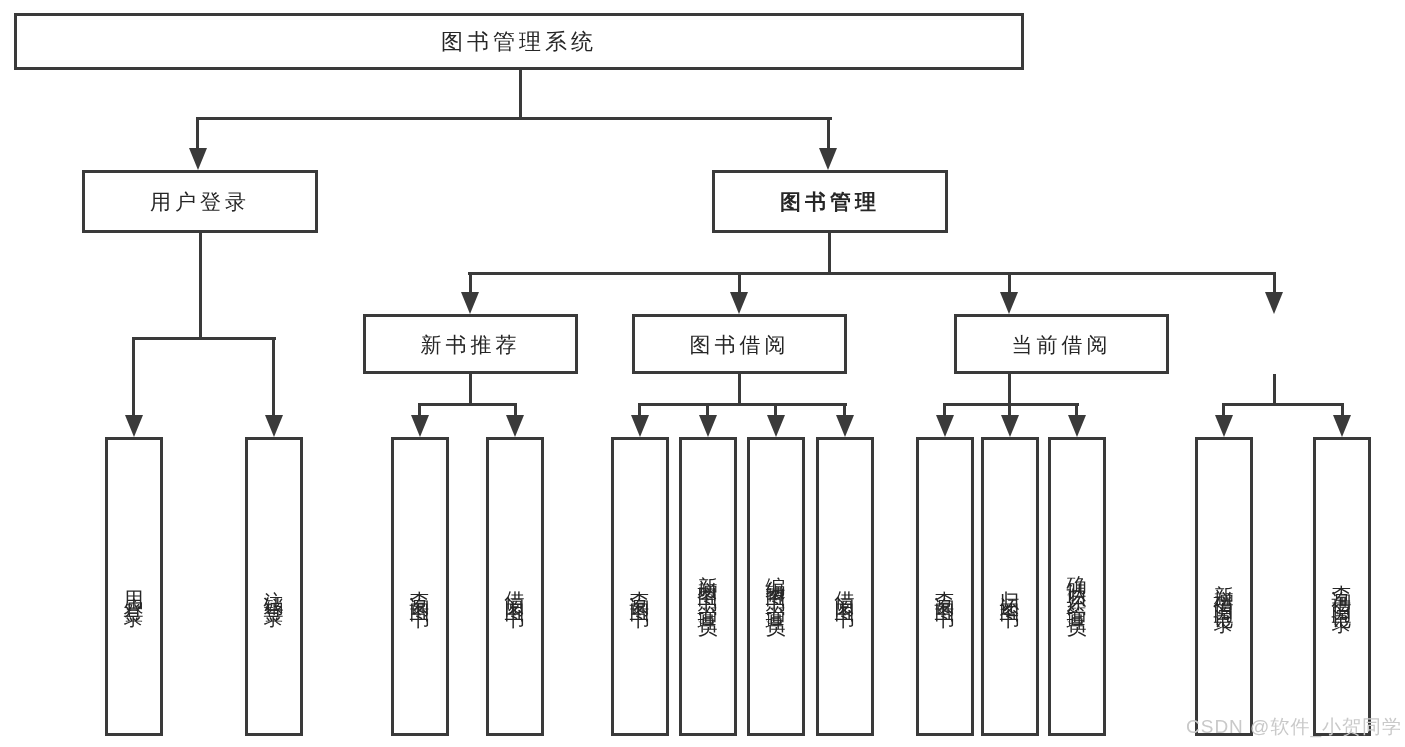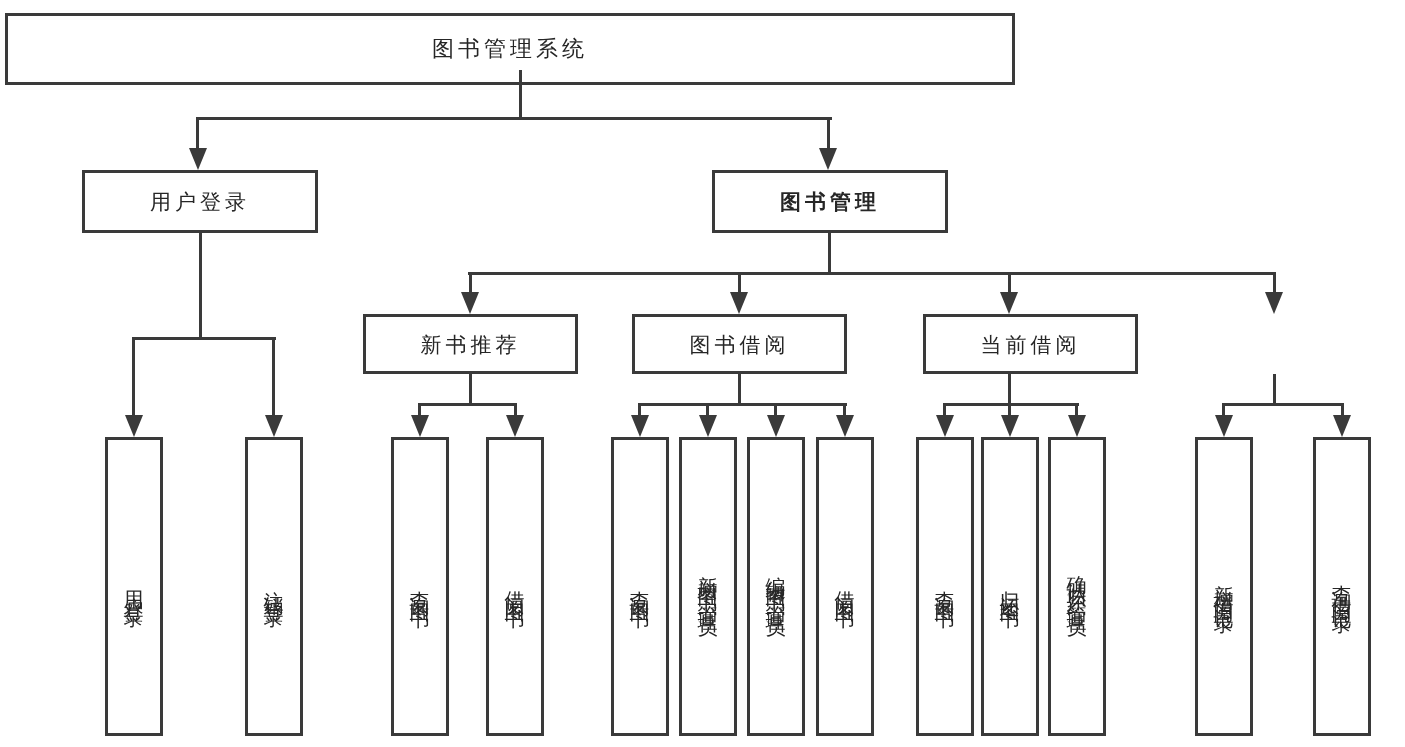--- a/index.html
+++ b/index.html
@@ -13,21 +13,21 @@
     position:relative;width:1405px;height:747px;background:var(--bg);
     font-family:"Liberation Sans",sans-serif;overflow:hidden;
   }
   .box{
     position:absolute;box-sizing:border-box;border:3px solid var(--line);
     background:var(--bg);display:flex;align-items:center;justify-content:center;
   }
   .hlabel{
     font-size:21px;letter-spacing:4px;color:var(--text);white-space:nowrap;line-height:1;
   }
-  .rootbox{left:5px;top:13px;width:1010px;height:72px;}
+  .rootbox{left:14px;top:13px;width:1010px;height:57px;}
   .rootbox .hlabel{font-size:22px;}
   .l2box{top:170px;width:236px;height:63px;}
   .l3box{top:314px;width:215px;height:60px;}
   .leaf{top:437px;width:58px;height:299px;}
   .vlabel{
     writing-mode:vertical-rl;text-orientation:mixed;font-size:20px;
     letter-spacing:6px;color:var(--text);line-height:1;
   }
   .line{position:absolute;background:var(--line);}
   .v{width:3px;}
@@ -82,21 +82,21 @@
   <div class="arrow" style="left:730px;top:292px;"></div>
   <div class="arrow" style="left:1000px;top:292px;"></div>
   <div class="arrow" style="left:1265px;top:292px;"></div>
 
   <div class="box l3box" style="left:363px;">
     <span class="hlabel">新书推荐</span>
   </div>
   <div class="box l3box" style="left:632px;">
     <span class="hlabel">图书借阅</span>
   </div>
-  <div class="box l3box" style="left:923px;">
+  <div class="box l3box" style="left:954px;">
     <span class="hlabel">当前借阅</span>
   </div>
 
   <div class="line v" style="left:469px;top:374px;height:32px;"></div>
   <div class="line h" style="left:418px;top:403px;width:99px;"></div>
   <div class="line v" style="left:418px;top:403px;height:14px;"></div>
   <div class="line v" style="left:514px;top:403px;height:14px;"></div>
   <div class="arrow" style="left:411px;top:415px;"></div>
   <div class="arrow" style="left:506px;top:415px;"></div>
 
@@ -164,14 +164,15 @@
     <span class="vlabel">确认归还（管理员）</span>
   </div>
 
   <div class="box leaf" style="left:1195px;">
     <span class="vlabel">新增借阅记录</span>
   </div>
   <div class="box leaf" style="left:1313px;">
     <span class="vlabel">查询借阅记录</span>
   </div>
 
+  <div class="watermark">CSDN @软件_小贺同学</div>
 
 </div>
 
 </body></html>

